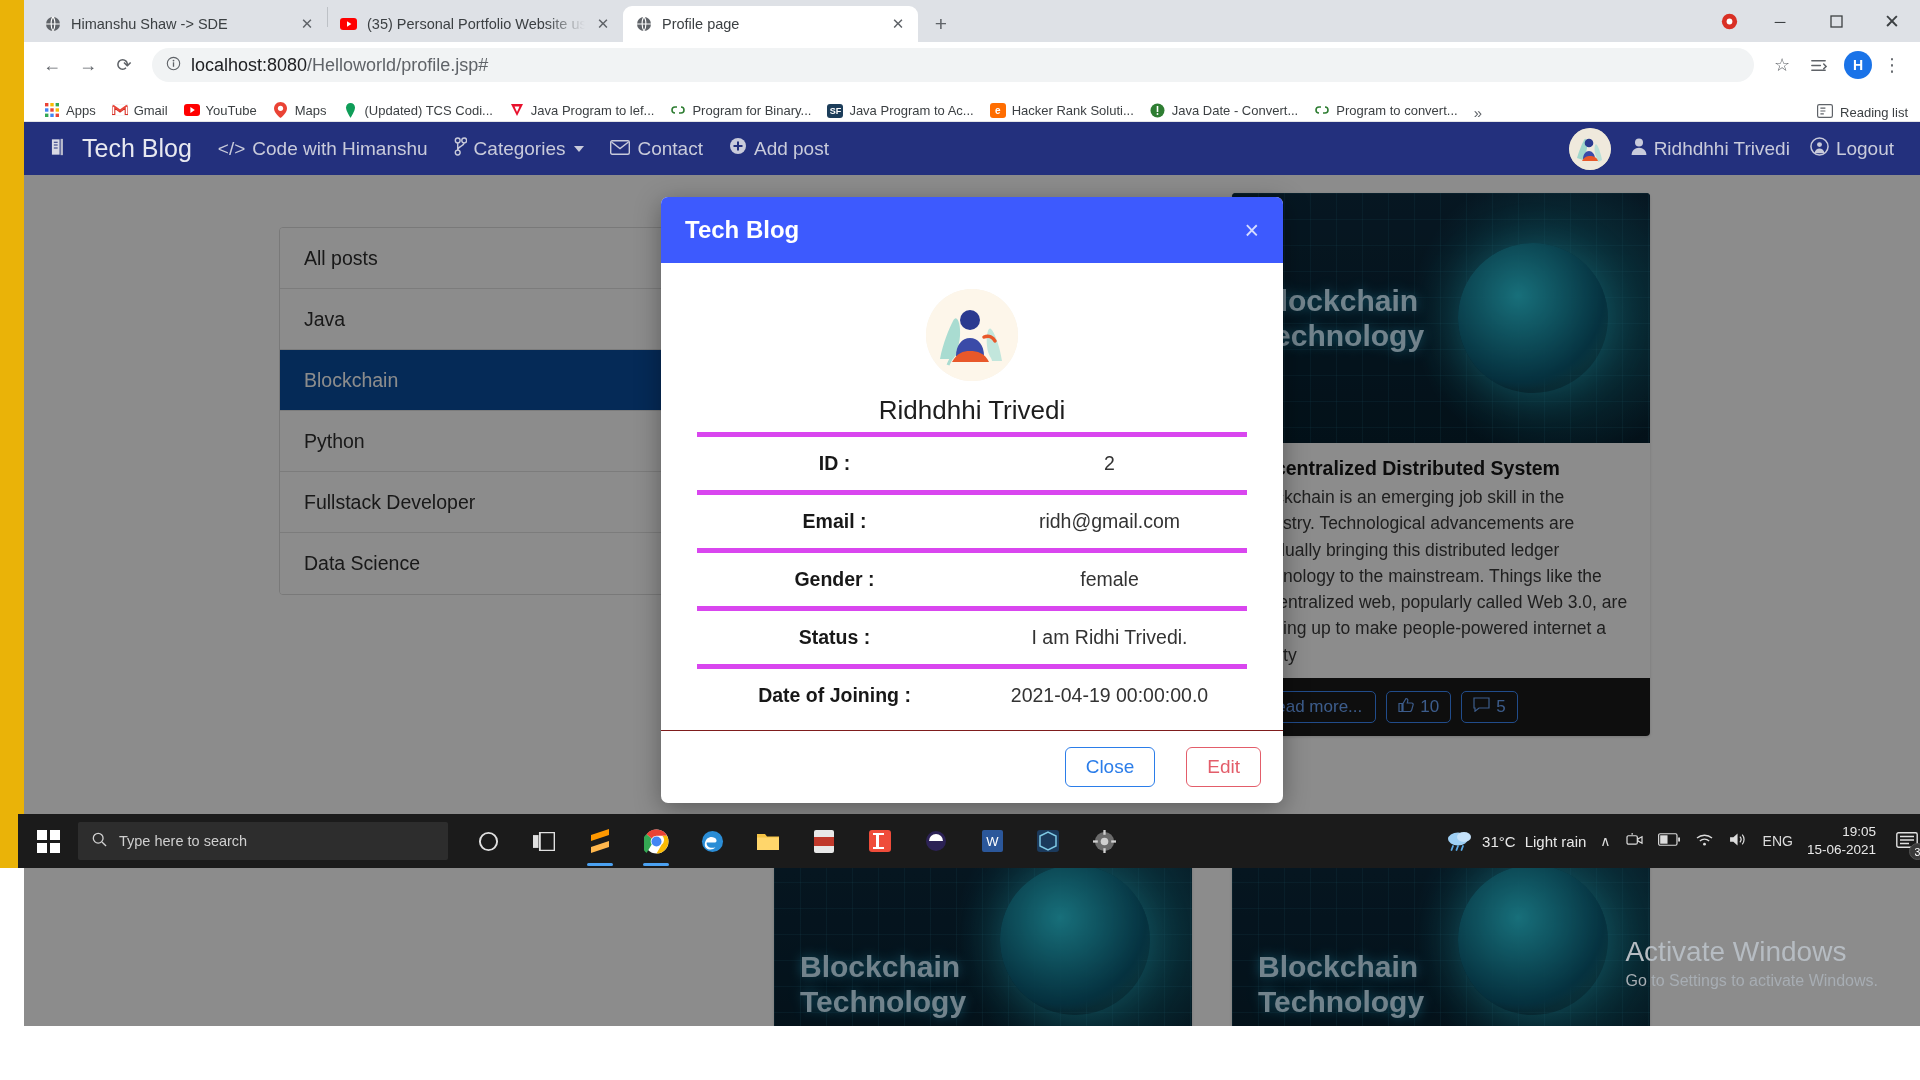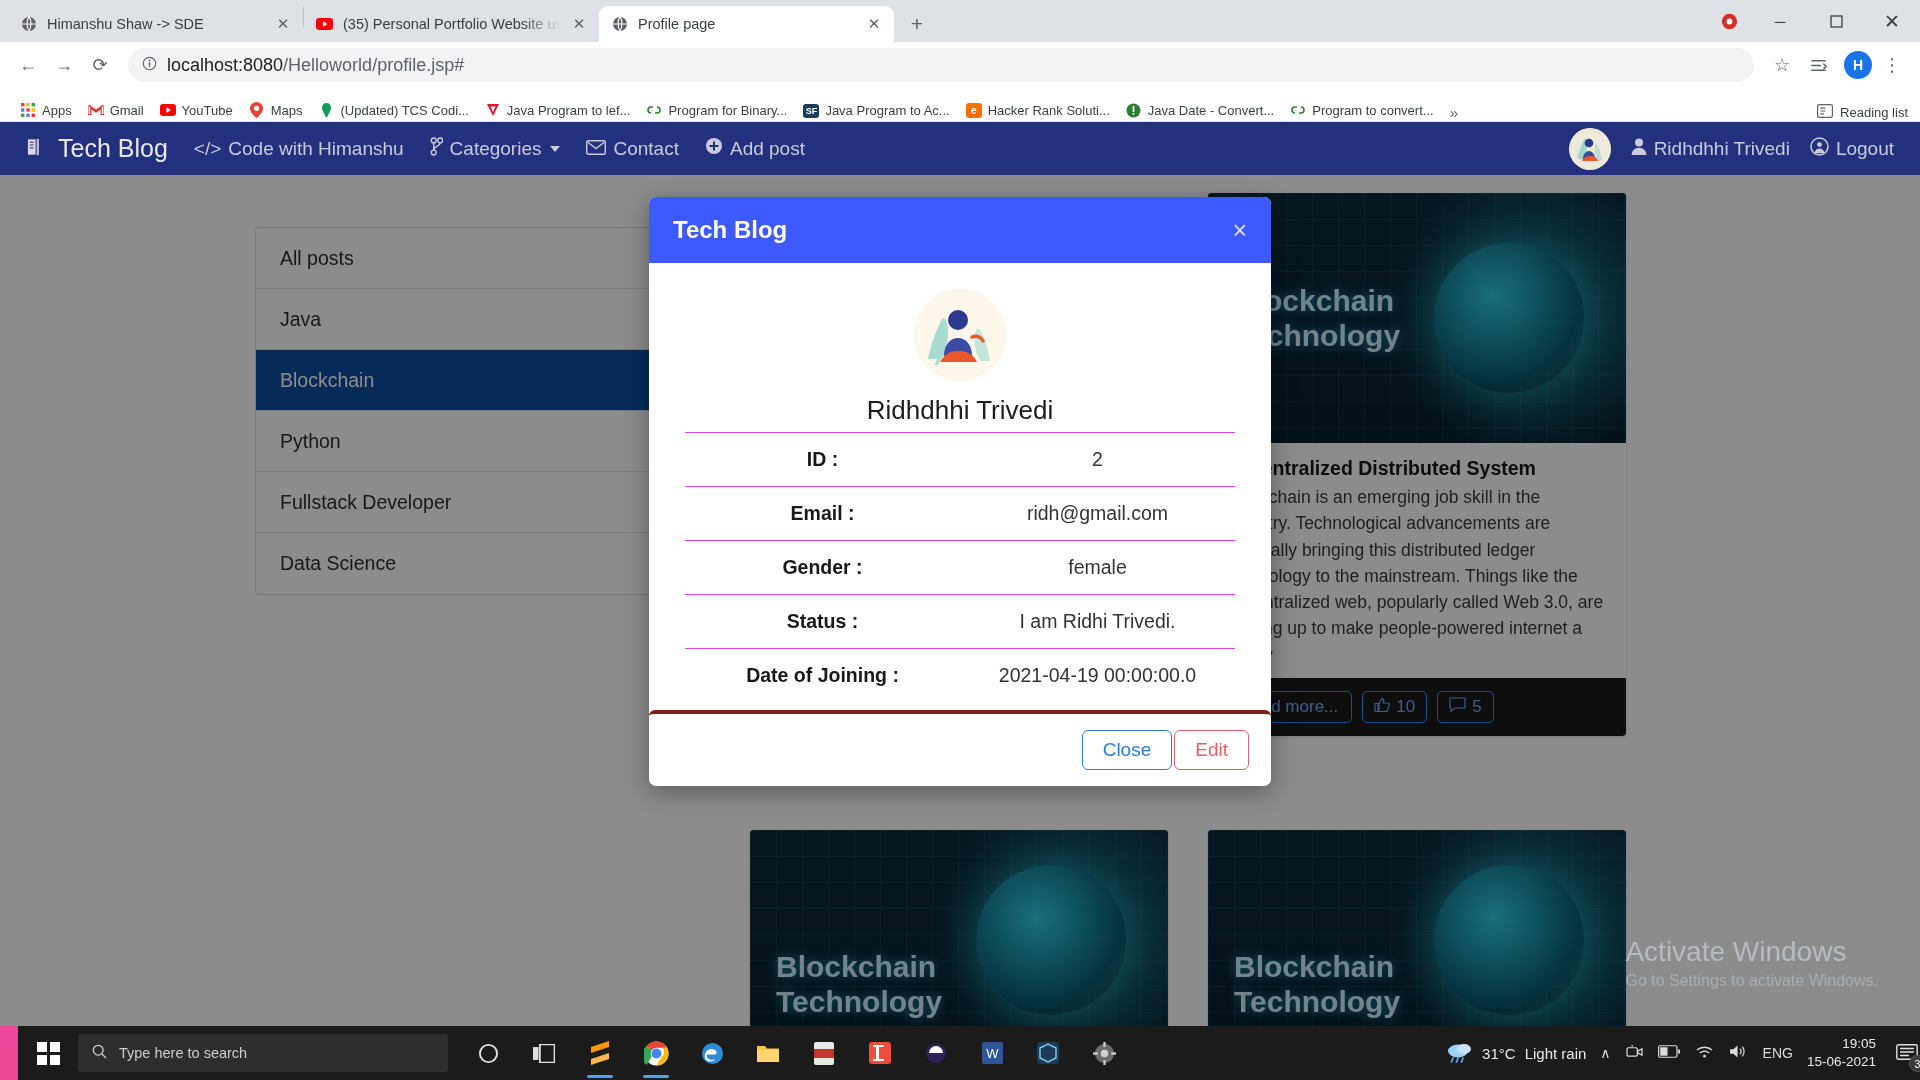--- a/index.html
+++ b/index.html
@@ -4,21 +4,21 @@
 <style>
   * { box-sizing: border-box; margin: 0; padding: 0; }
   html, body {
     width: 1920px; height: 1080px;
     overflow: hidden;
     font-family: "Liberation Sans", sans-serif;
     background: #ffffff;
   }
 
   
-  .browser { width: 1920px; height: 1080px; position: relative; background: #ec4899; }
+  .browser { width: 1920px; height: 868px; position: relative; background: #eab308; padding-left: 24px; }
 
   .tabstrip {
     height: 42px; background: #dee1e6;
     display: flex; align-items: flex-end; padding-left: 8px; position: relative;
   }
   .tab {
     height: 36px; width: 295px; display: flex; align-items: center;
     gap: 10px; padding: 0 12px; border-radius: 9px 9px 0 0;
     font-size: 14.5px; color: #3c4043; position: relative;
   }
@@ -166,27 +166,27 @@
   }
   .modal-title { font-size: 24px; font-weight: bold; }
   .modal-x { font-size: 25px; color: #d6dcff; line-height: 1; }
   .modal-body { padding: 26px 36px 8px 36px; }
   .profile-pic {
     width: 92px; height: 92px; margin: 0 auto 14px; border-radius: 50%;
     background: #f6f1e7; display: flex; align-items: center; justify-content: center; overflow: hidden;
   }
   .profile-name { text-align: center; font-size: 26px; color: #1d1d1d; margin-bottom: 6px; }
   .ptable { width: 100%; border-collapse: collapse; }
-  .ptable tr { border-top: 1px solid #d946ef; }
+  .ptable tr { border-top: 5px solid #d946ef; }
   .ptable td { padding: 15px 6px; font-size: 19.5px; }
   .ptable td.lab { width: 50%; text-align: center; font-weight: bold; color: #181818; }
   .ptable td.val { width: 50%; text-align: center; color: #333; }
   .modal-foot {
-    border-top: 4px solid #7f1d1d; padding: 16px 22px; display: flex;
-    justify-content: flex-end; gap: 2px; border-radius: 6px;
+    border-top: 1px solid #7f1d1d; padding: 16px 22px; display: flex;
+    justify-content: flex-end; gap: 31px;
   }
   .mbtn { border-radius: 6px; padding: 8px 20px; font-size: 19px; background: #fff; }
   .mbtn.close-b { border: 1px solid #2b7de9; color: #2b7de9; }
   .mbtn.edit-b { border: 1px solid #e35d6a; color: #e35d6a; }
 
   
   .taskbar {
     position: absolute; left: 0; bottom: 0; width: 1920px; height: 54px;
     background: #1b1b1b; display: flex; align-items: center; color: #e8e8e8; font-size: 14px; margin-left: 18px;
   }

